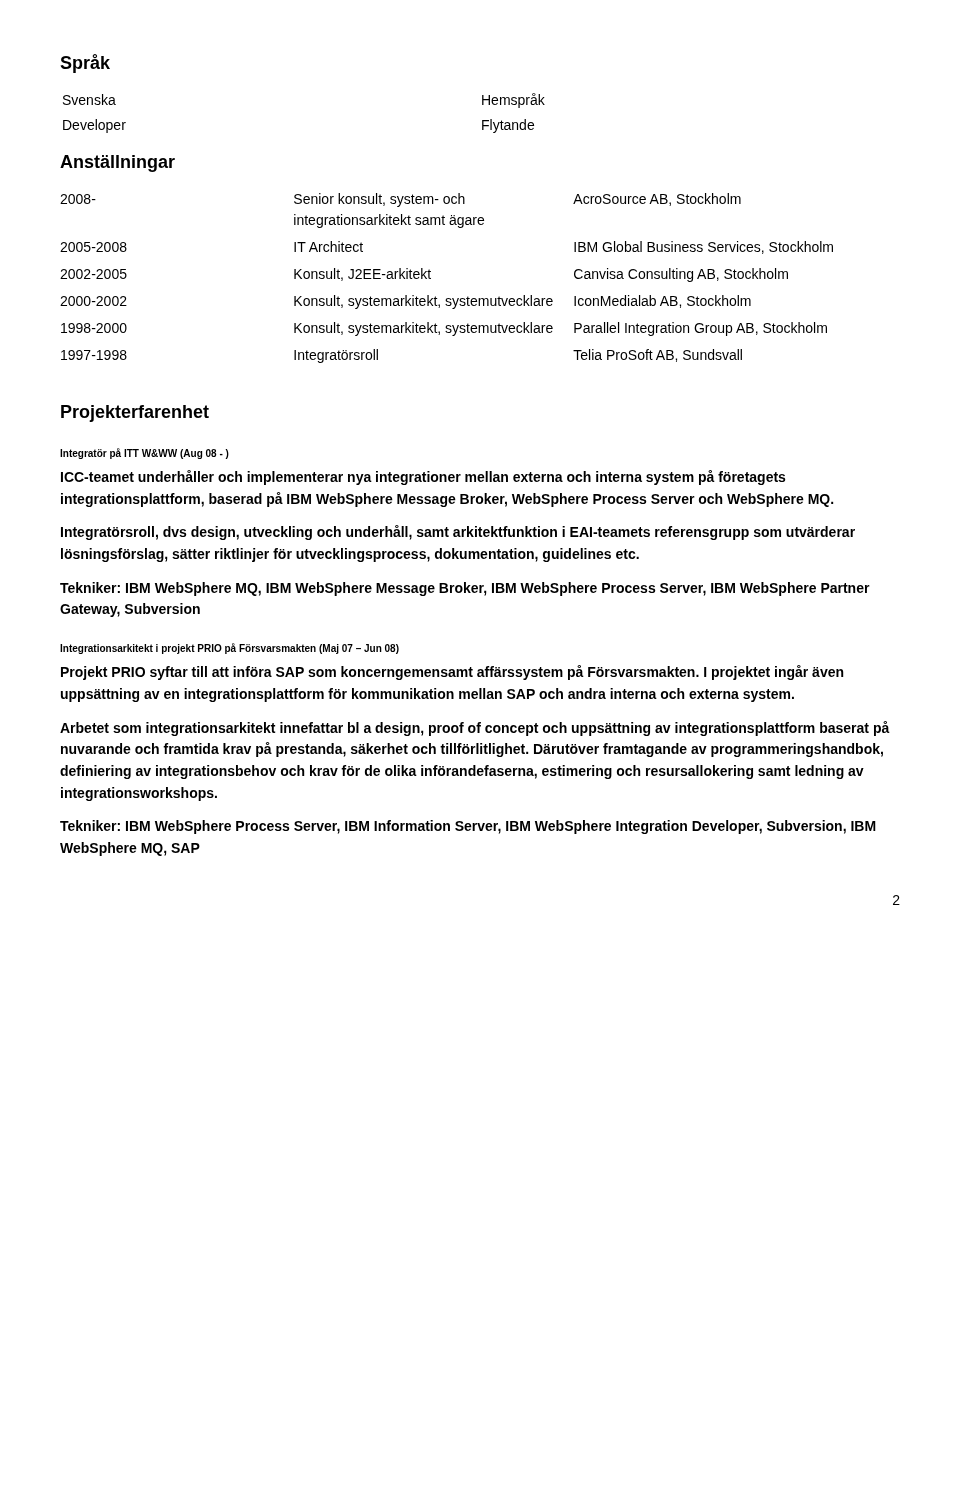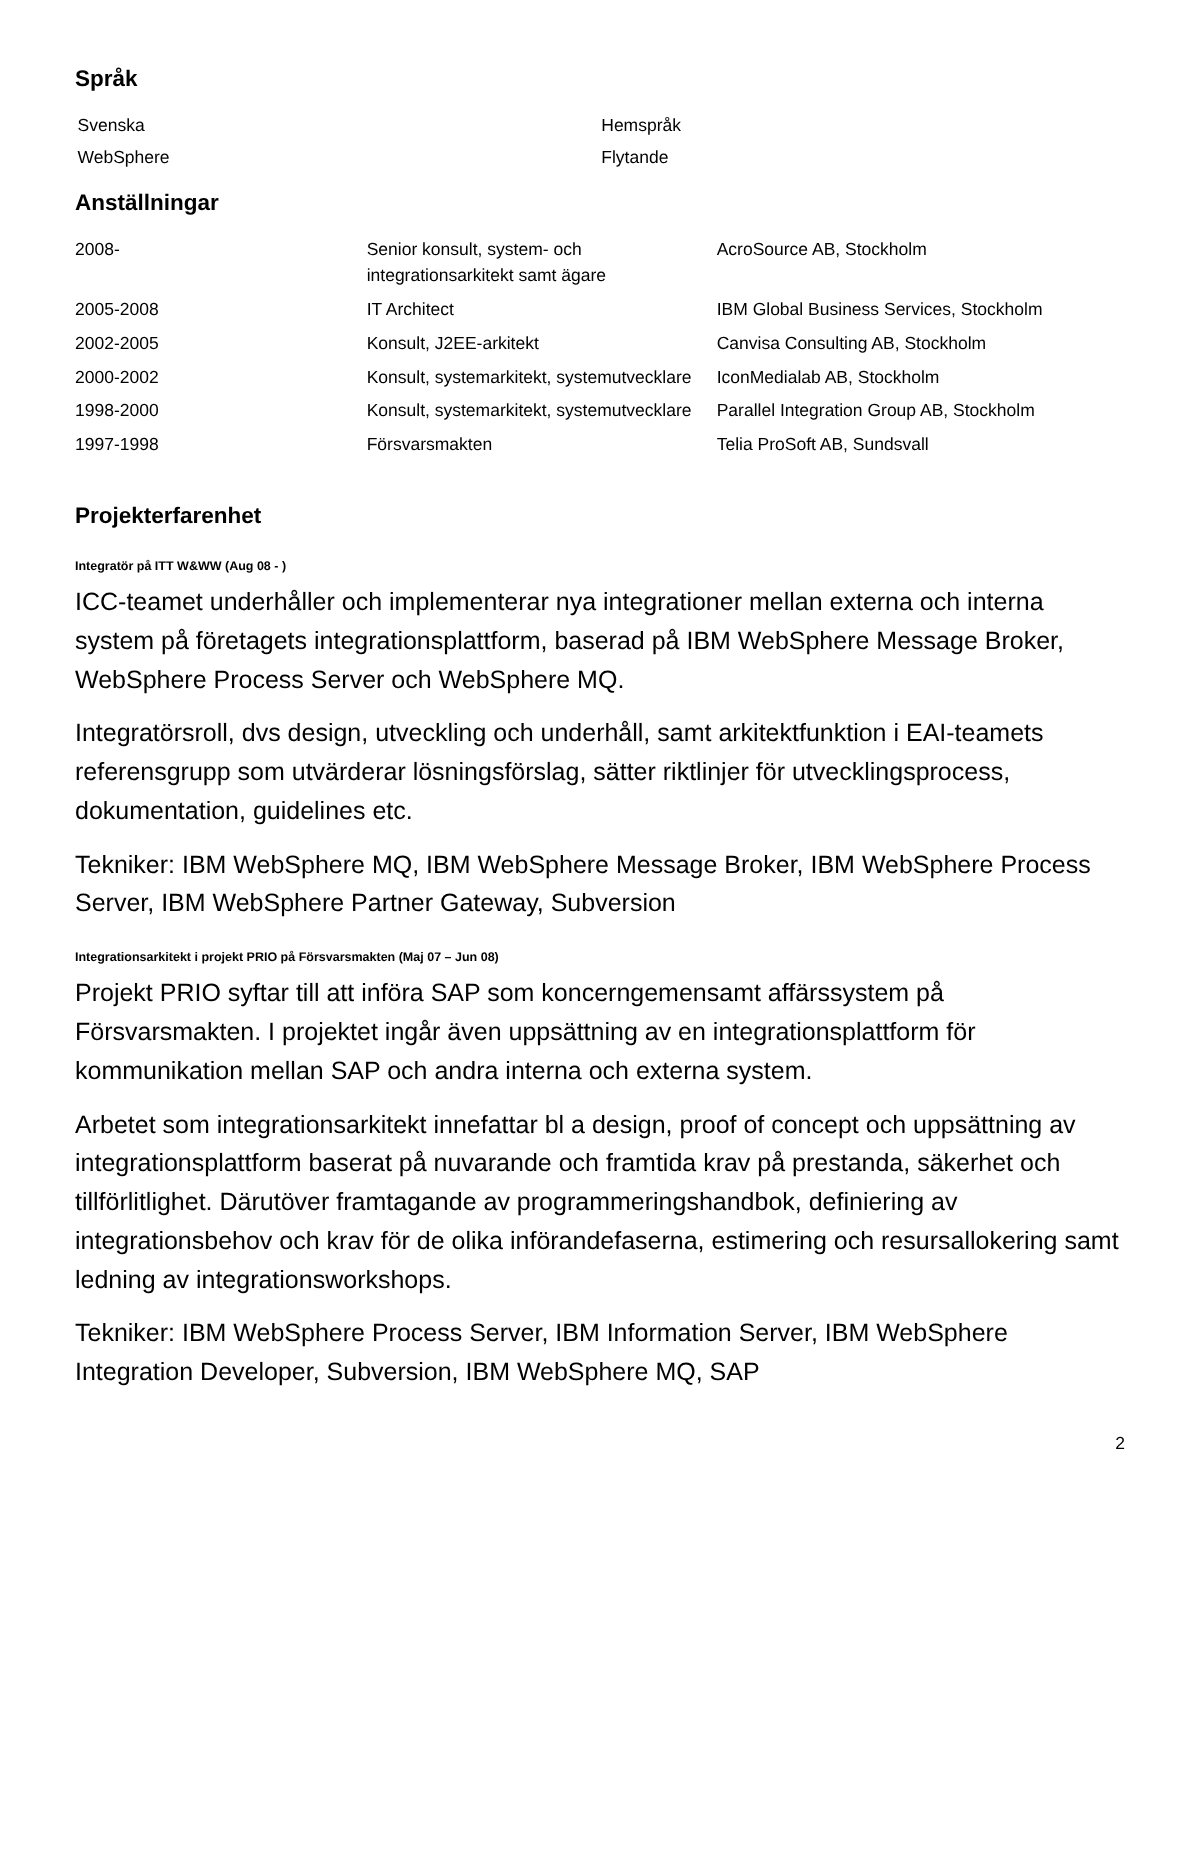--- a/index.html
+++ b/index.html
@@ -58,42 +58,43 @@
       margin-bottom: 12px;
     }
     .project-role {
       font-size: 10px;
       font-weight: bold;
       margin-bottom: 6px;
       margin-top: 20px;
     }
     .project-para {
       margin-bottom: 12px;
-      font-size: 20px;
+      font-size: 14px;
       line-height: 1.55;
+      font-weight: bold;
     }
     .page-number {
       text-align: right;
       font-size: 14px;
       margin-top: 30px;
     }
   </style>
 </head>
 <body>
 
 <div>
   <div class="section-title">Språk</div>
   <table class="language-table">
     <tbody id="language-rows">
         <tr>
       <td>Svenska</td>
       <td>Hemspråk</td>
     </tr>
         <tr>
-      <td>WebSphere</td>
+      <td>Developer</td>
       <td>Flytande</td>
     </tr>
       </tbody>
   </table>
 </div>
 
 <div>
   <div class="section-title">Anställningar</div>
   <table class="employment-table">
     <tbody id="employment-rows">
@@ -117,21 +118,21 @@
       <td>Konsult, systemarkitekt, systemutvecklare</td>
       <td>IconMedialab AB, Stockholm</td>
     </tr>
         <tr>
       <td>1998-2000</td>
       <td>Konsult, systemarkitekt, systemutvecklare</td>
       <td>Parallel Integration Group AB, Stockholm</td>
     </tr>
         <tr>
       <td>1997-1998</td>
-      <td>Försvarsmakten</td>
+      <td>Integratörsroll</td>
       <td>Telia ProSoft AB, Sundsvall</td>
     </tr>
       </tbody>
   </table>
 </div>
 
 <div class="project-section">
   <div class="project-heading">Projekterfarenhet</div>
   <div id="project-list">
       <div>

